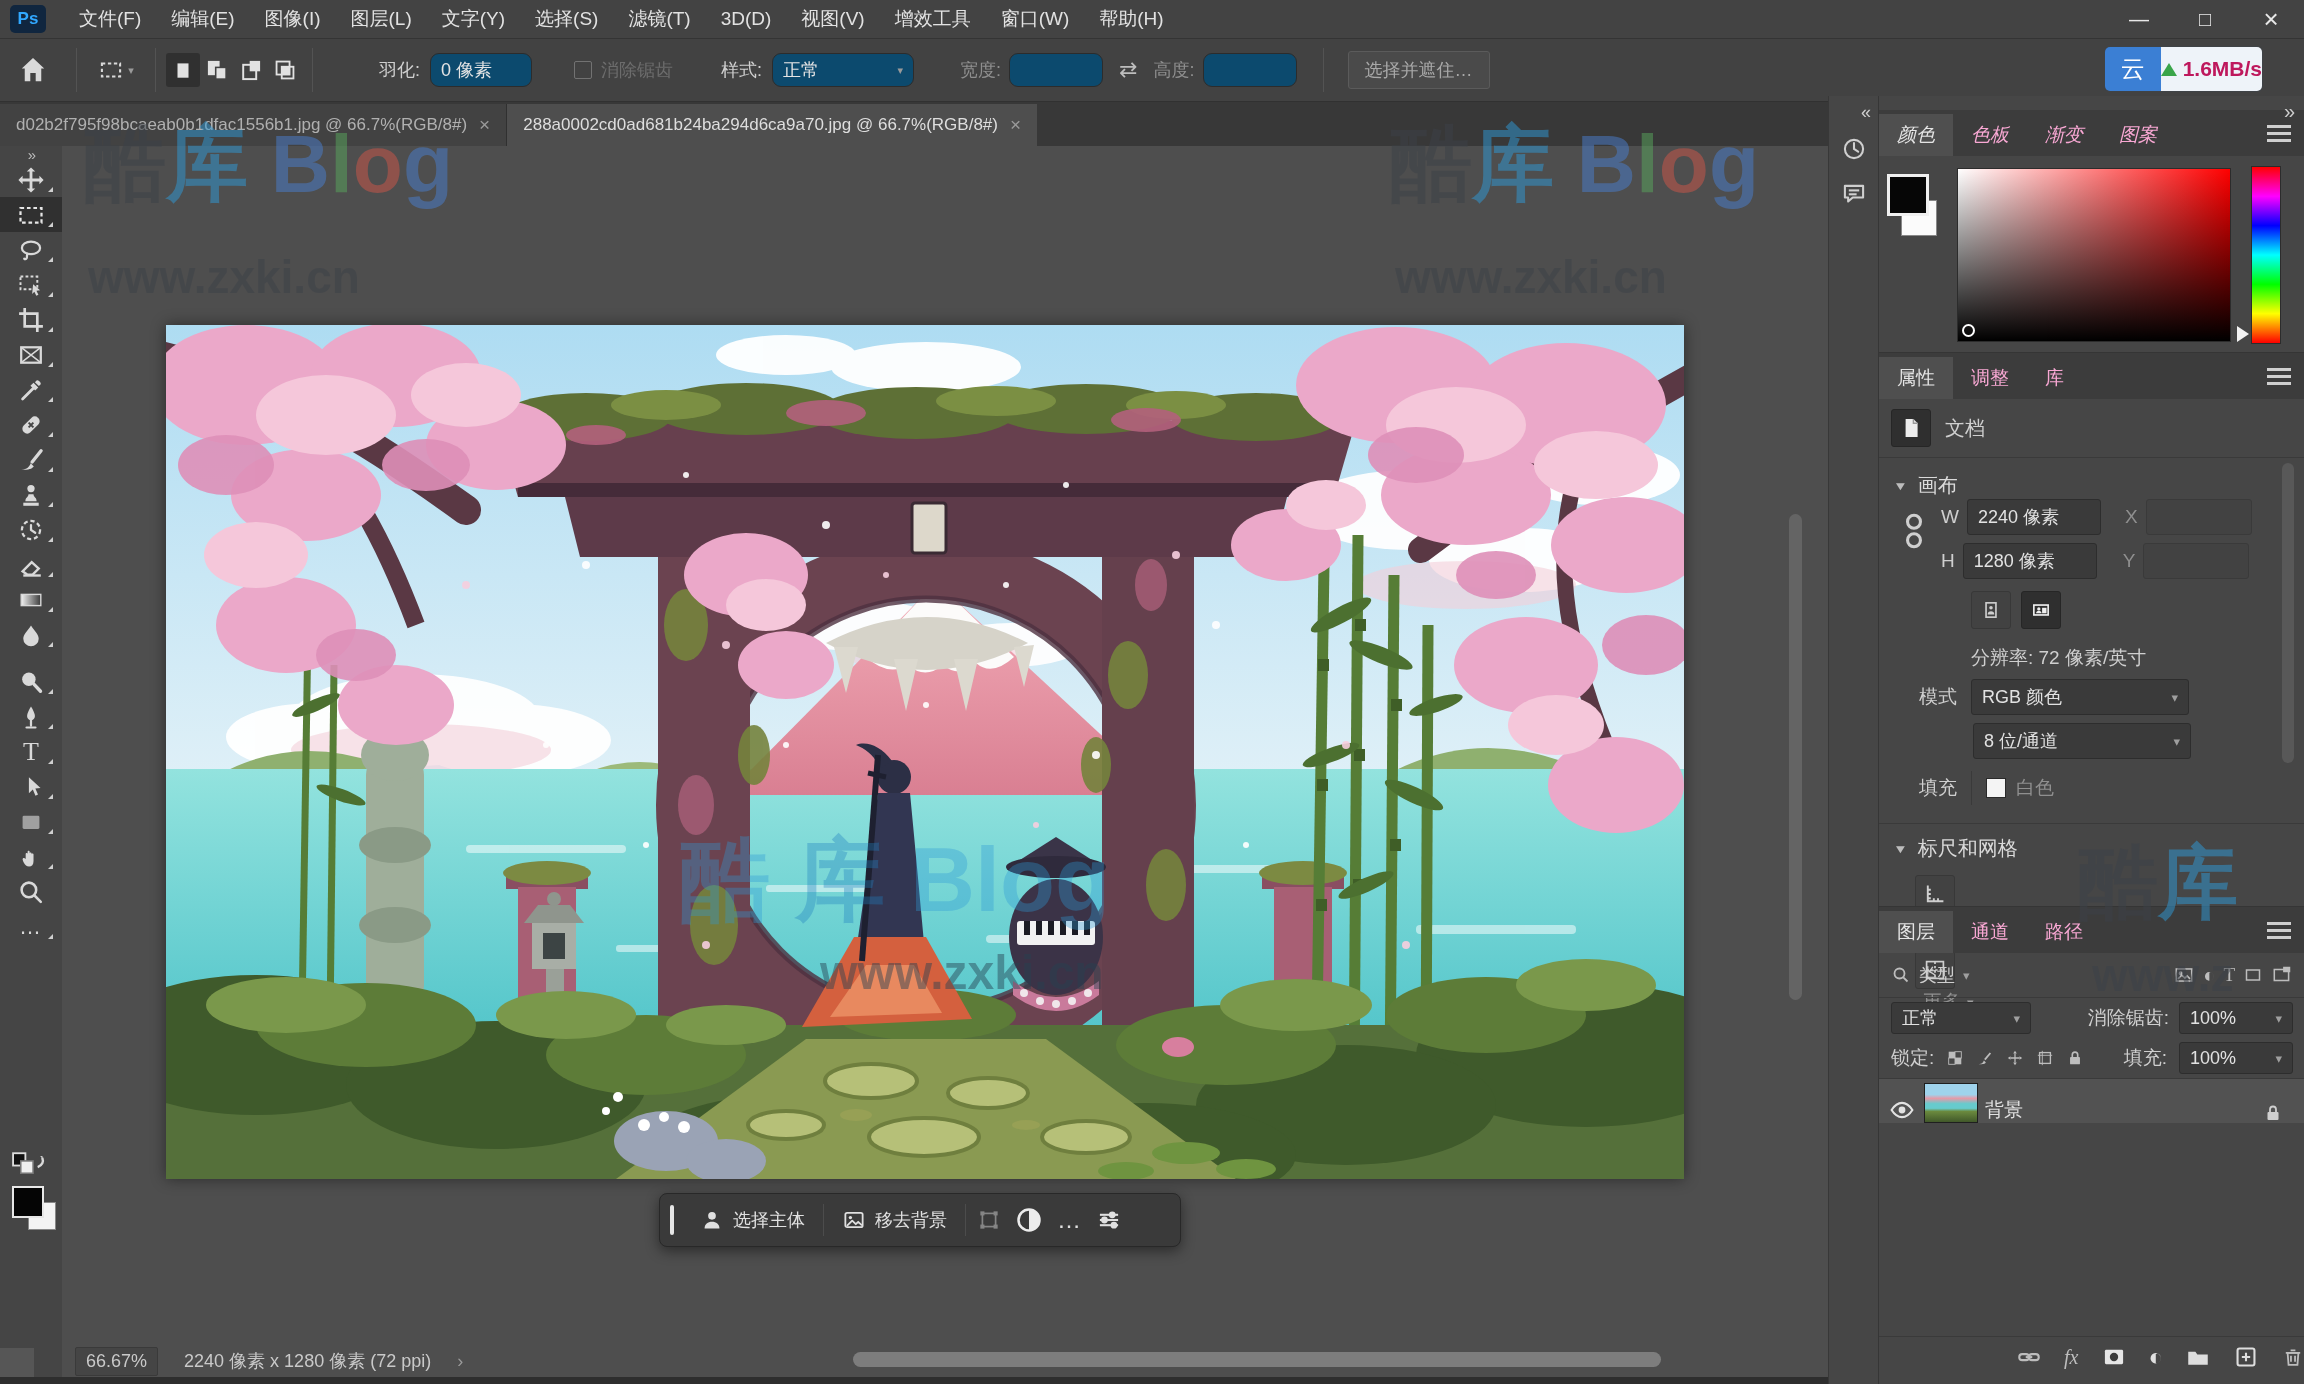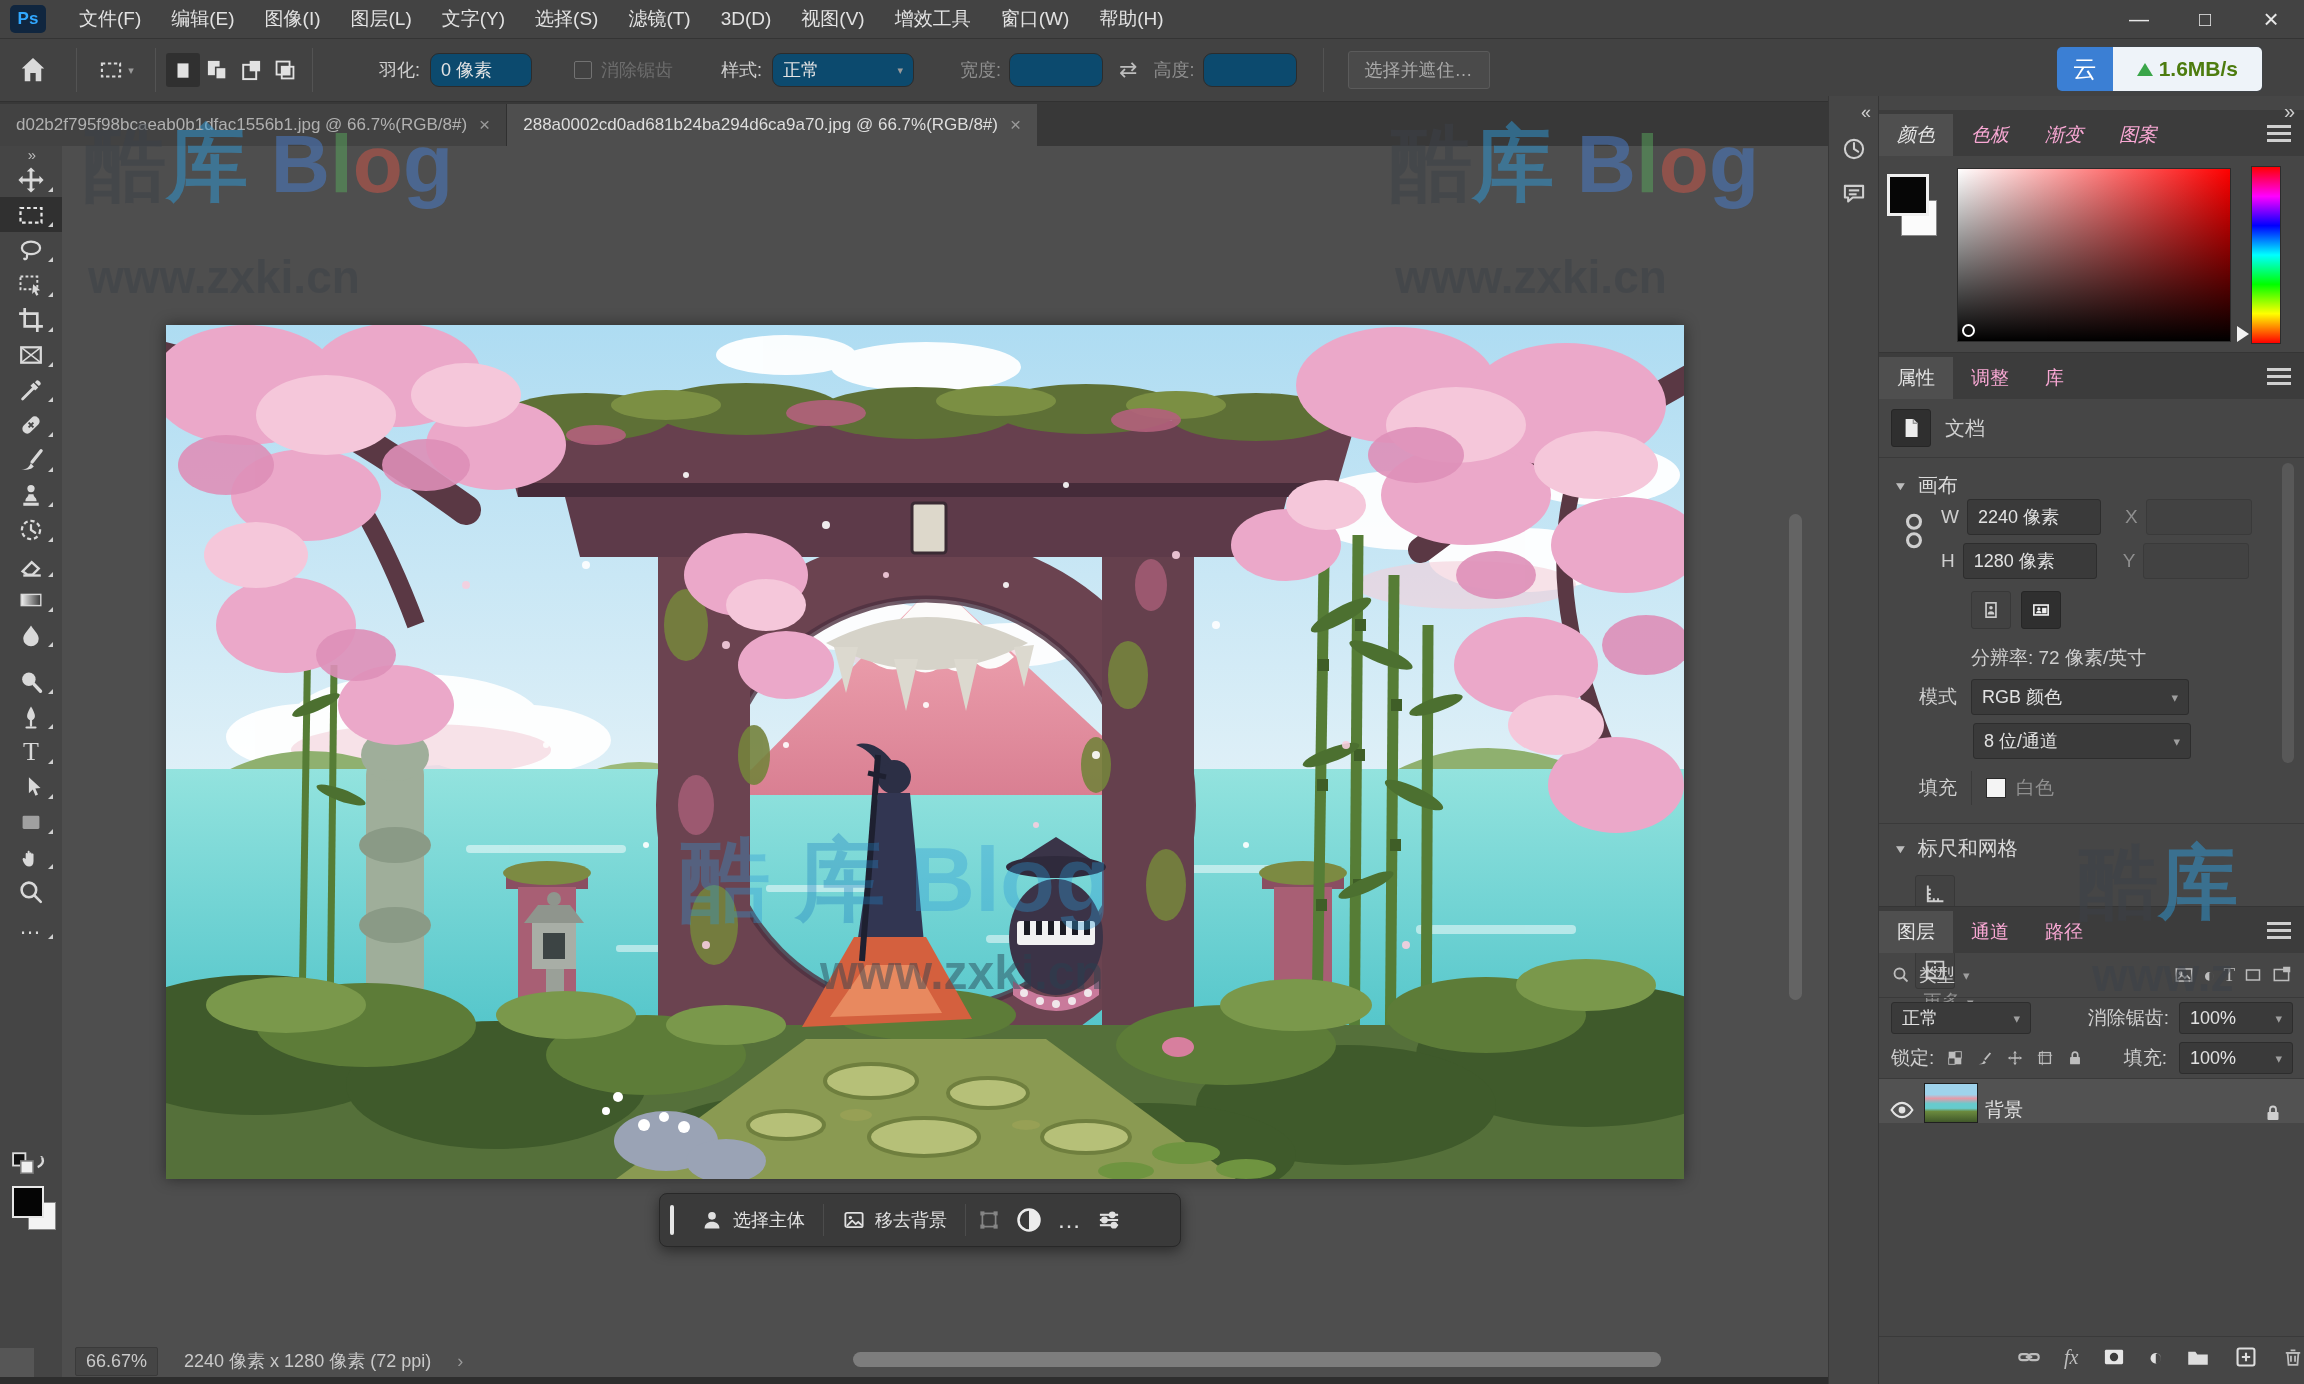--- a/index.html
+++ b/index.html
@@ -26,21 +26,21 @@
   .opt-label.dim{color:#8f8f8f;}
   .opt-field{background:#0c4a6e;border:1px solid #2c2c2c;border-radius:9px;height:32px;min-width:80px;
              display:flex;align-items:center;padding:0 10px;font-size:18px;color:#e4e4e4;}
   .opt-field.empty{min-width:72px;color:#8f8f8f;}
   .boolop{width:34px;height:34px;border-radius:3px;display:flex;align-items:center;justify-content:center;}
   .boolop.sel{background:#303030;}
   #select-mask-btn{background:#4a4a4a;border:1px solid #5b5b5b;border-radius:3px;height:36px;
                    padding:0 16px;display:flex;align-items:center;font-size:18px;color:#a8a8a8;}
   #cloud-badge{right:42px;top:8px;height:44px;display:flex;border-radius:5px;overflow:hidden;box-shadow:0 0 0 1px #38496033;}
   #cloud-blue{width:56px;background:#3b7fd4;color:#fff;font-size:24px;display:flex;align-items:center;justify-content:center;}
-  #cloud-white{background:#eef3f9;color:#4d7c0f;font-size:21px;font-weight:bold;display:flex;align-items:center;gap:6px;padding:0 24px;}
+  #cloud-white{background:#eef3f9;color:#be185d;font-size:21px;font-weight:bold;display:flex;align-items:center;gap:6px;padding:0 0;}
   .up-arrow{width:0;height:0;border-left:8px solid transparent;border-right:8px solid transparent;border-bottom:13px solid #3aa54a;}
 
   
   #tabbar{left:0;top:102px;width:1828px;height:44px;background:#383838;display:flex;align-items:flex-end;}
   .doctab{height:42px;display:flex;align-items:center;gap:12px;padding:0 16px;font-size:17px;white-space:nowrap;}
   .doctab.inactive{background:#424242;color:#b0b0b0;border-right:1px solid #303030;}
   .doctab.active{background:#4e4e4e;color:#dedede;}
   .tab-close{color:#9a9a9a;font-size:19px;}
 
   

